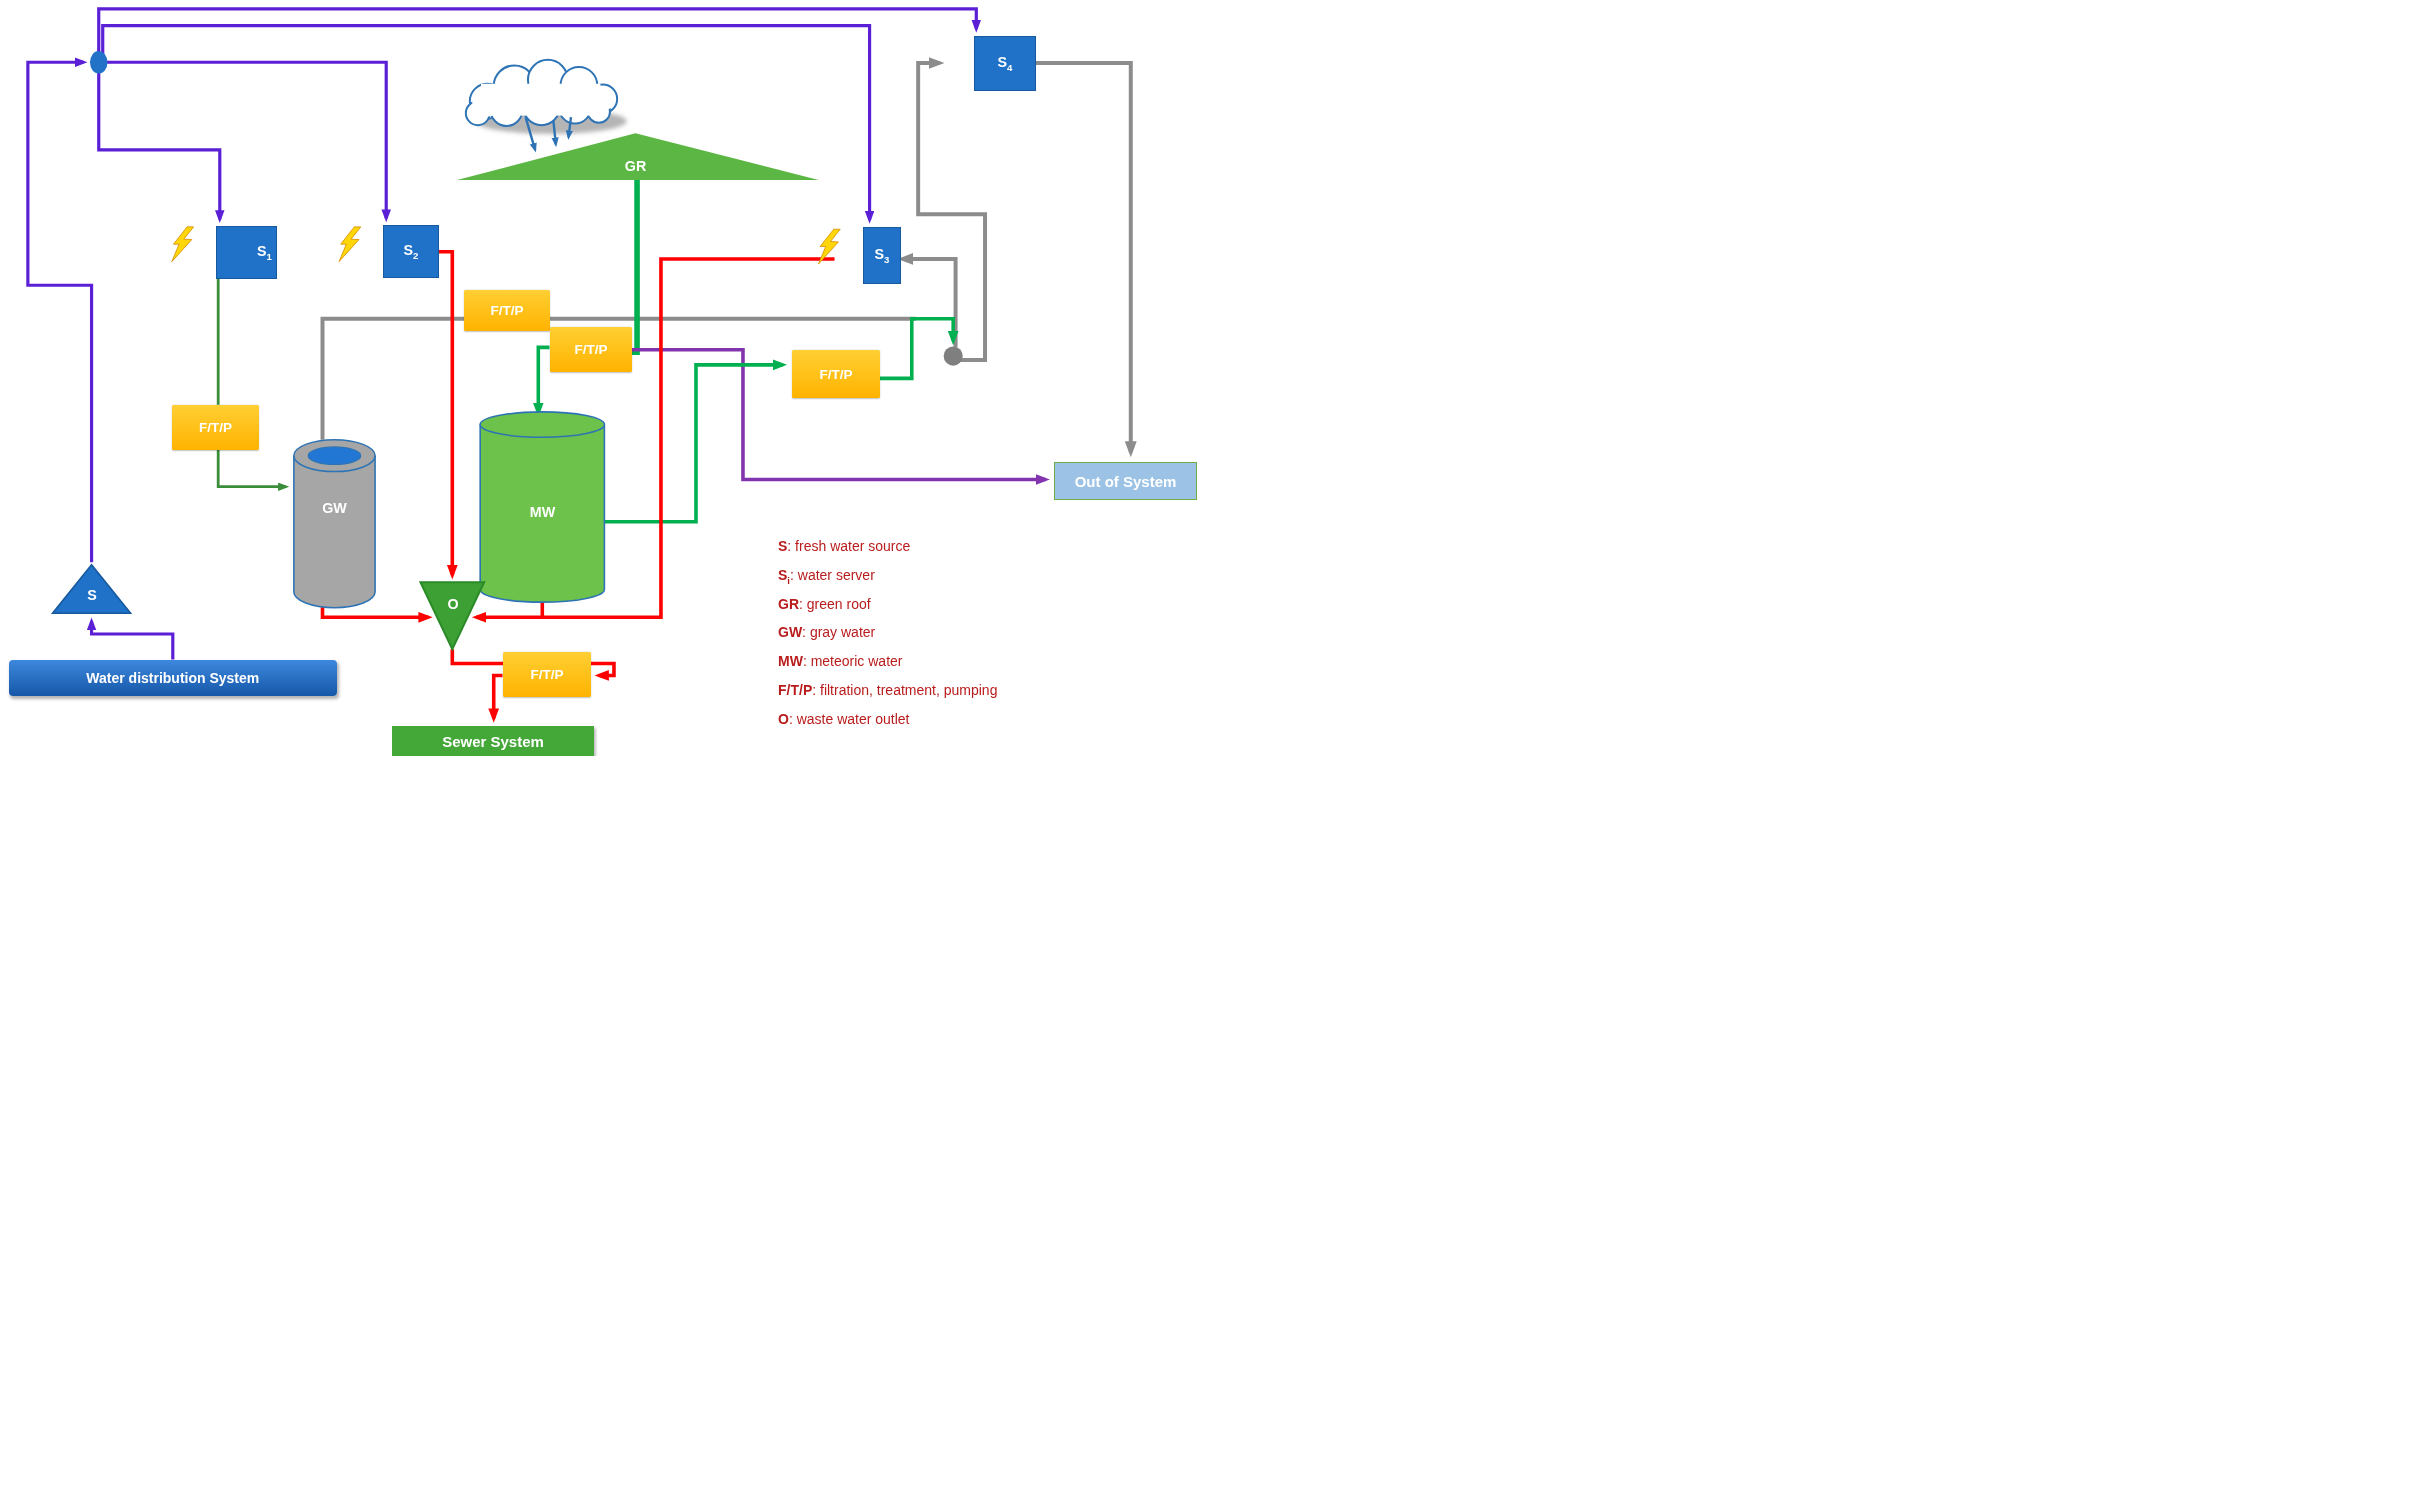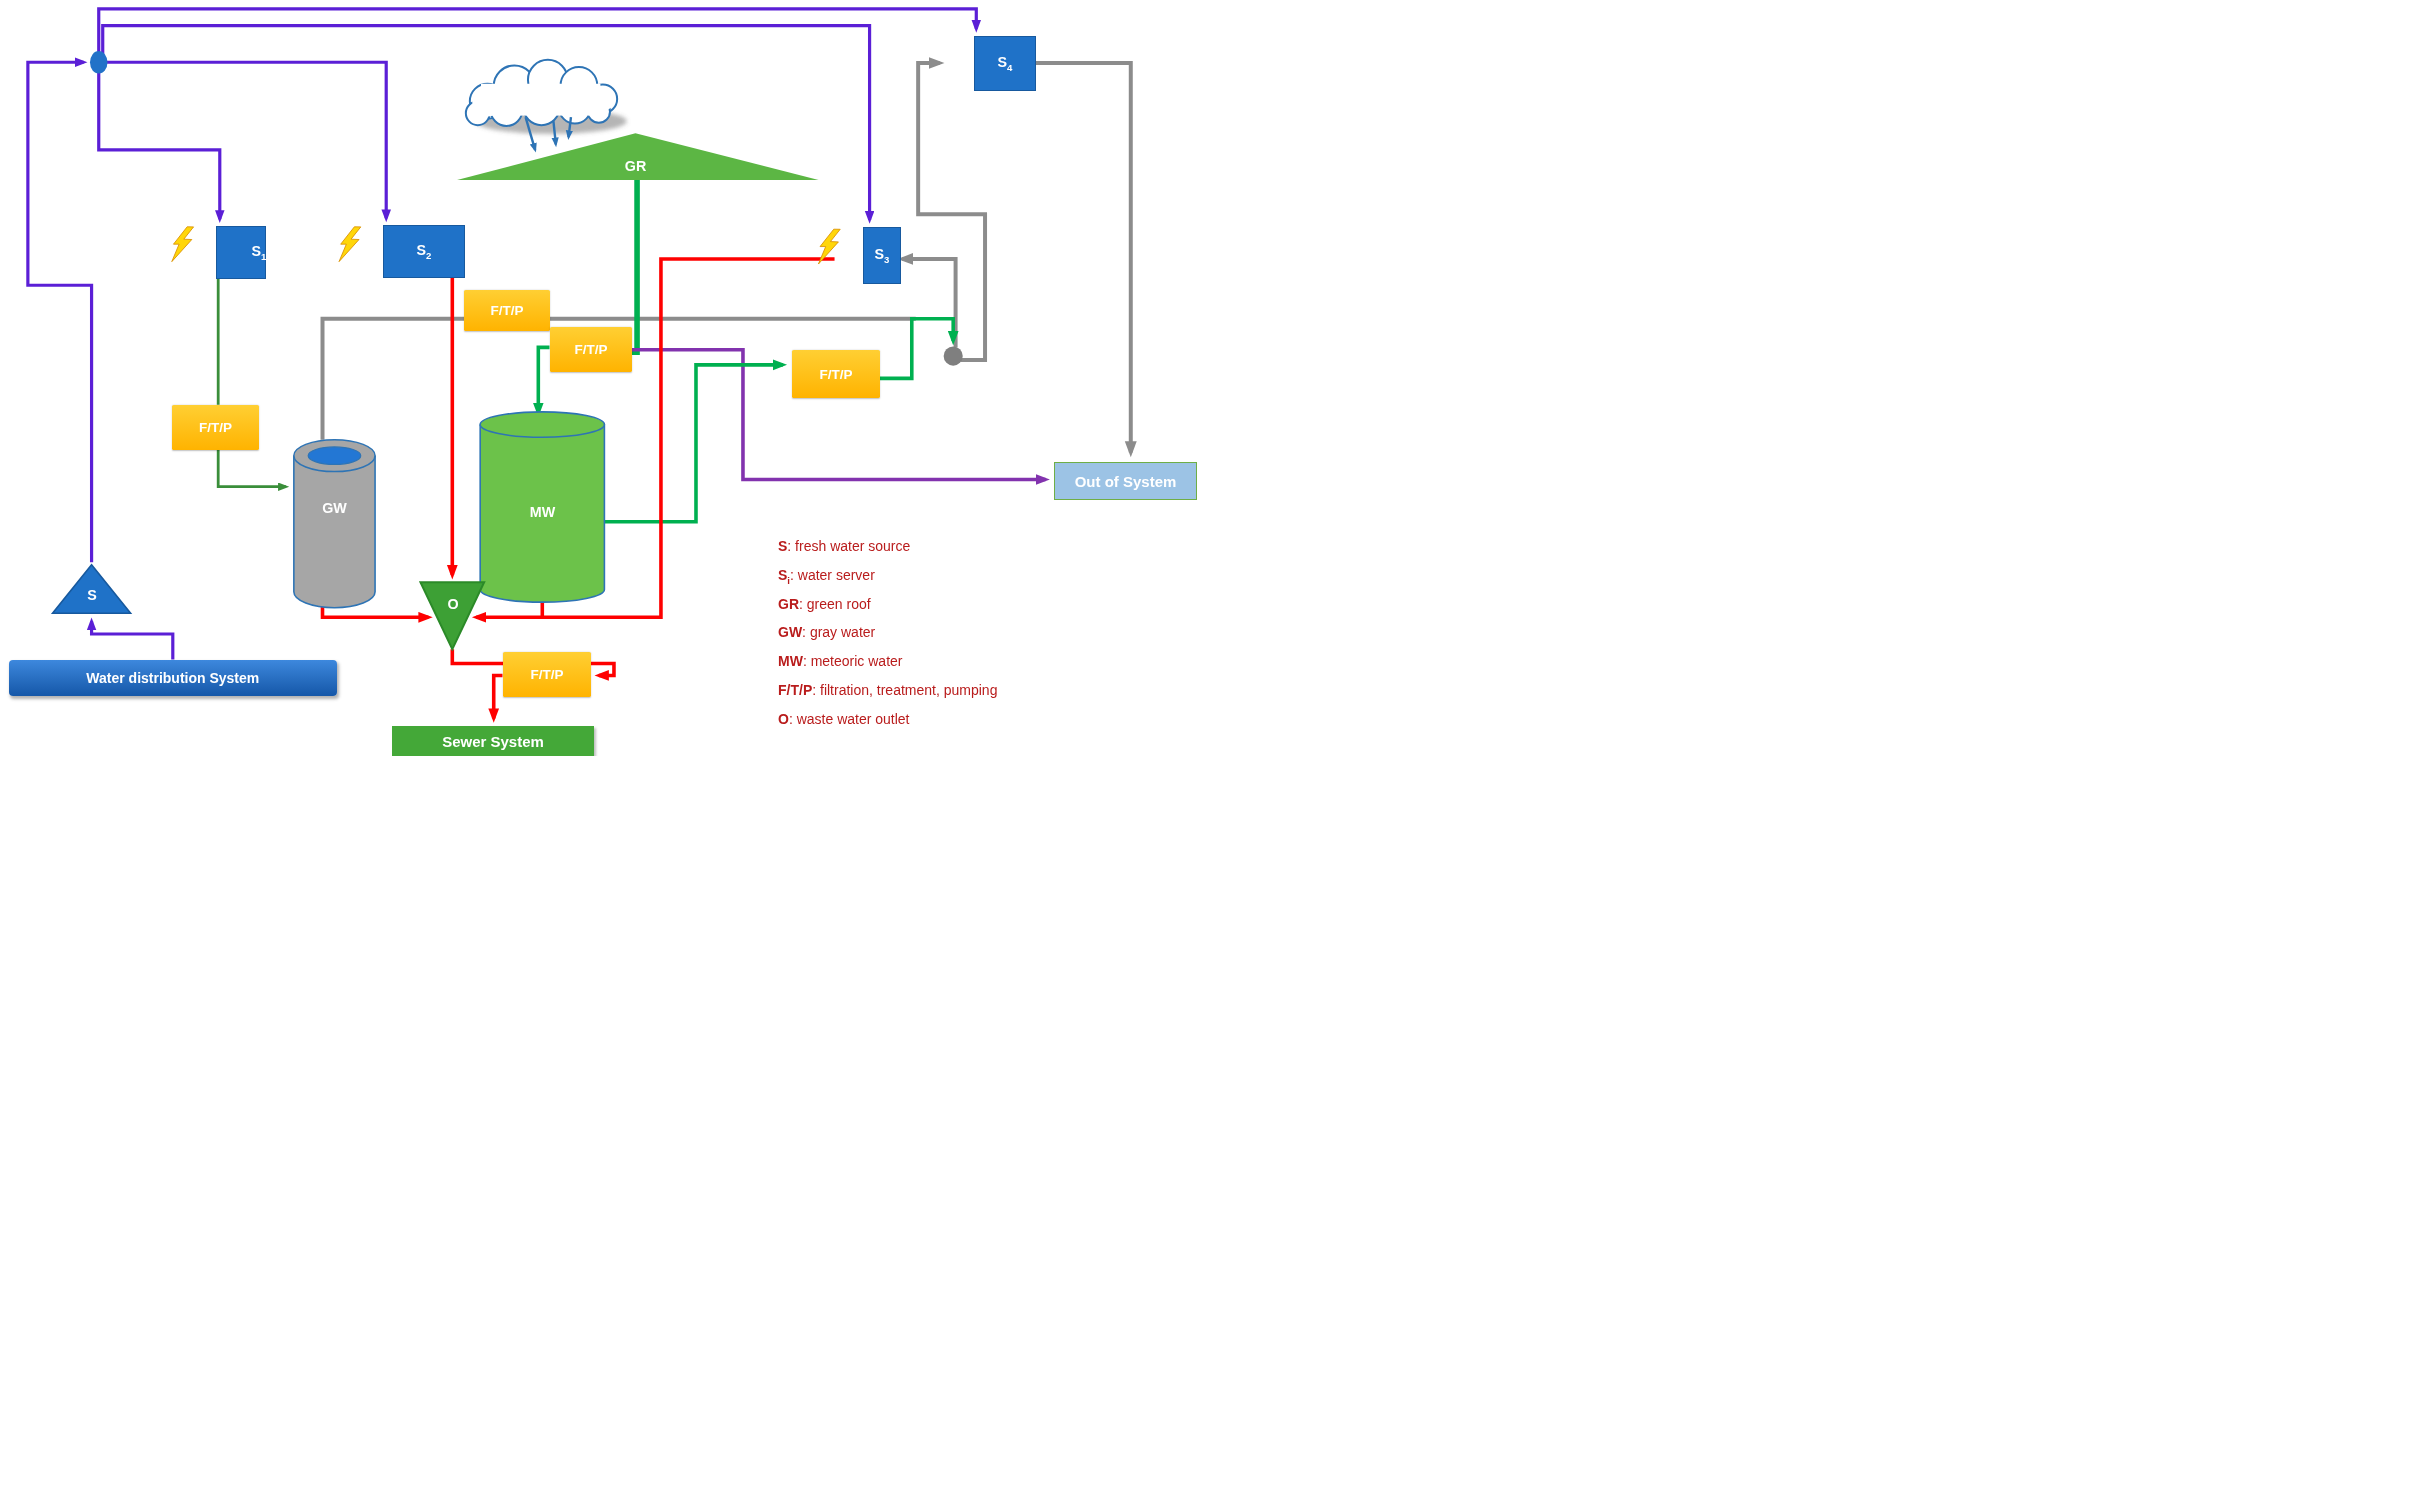--- a/index.html
+++ b/index.html
@@ -132,24 +132,24 @@
       <polygon points="232,284 218,308 225,307 219,330 240,299 230,300 240,283" transform="rotate(8 229 306)"></polygon>
     </g>
     <g fill="#ffd60a" stroke="#d98e00" stroke-width="1">
       <polygon points="442,284 428,308 435,307 429,330 450,299 440,300 450,283" transform="rotate(8 439 306)"></polygon>
     </g>
     <g fill="#ffd60a" stroke="#d98e00" stroke-width="1">
       <polygon points="1044,287 1030,311 1037,310 1031,333 1052,302 1042,303 1052,286" transform="rotate(8 1041 309)"></polygon>
     </g>
   </svg>
 
-  <div class="abs nodebox sbox" style="left:188px;top:226px;width:50px;height:53px;padding-left:36px;">
+  <div class="abs nodebox sbox" style="left:188px;top:226px;width:61px;height:53px;padding-left:36px;">
     <span><span>S</span><sub>1</sub></span>
   </div>
-  <div class="abs nodebox sbox" style="left:355px;top:225px;width:82px;height:53px;text-align:center;">
+  <div class="abs nodebox sbox" style="left:355px;top:225px;width:56px;height:53px;text-align:center;">
     <span><span>S</span><sub>2</sub></span>
   </div>
   <div class="abs nodebox sbox" style="left:835px;top:227px;width:38px;height:57px;">
     <span><span>S</span><sub>3</sub></span>
   </div>
   <div class="abs nodebox sbox" style="left:946px;top:36px;width:62px;height:55px;">
     <span><span>S</span><sub>4</sub></span>
   </div>
 
   <div class="abs nodebox ftpbox" style="left:464px;top:290px;width:86px;height:41px;">

